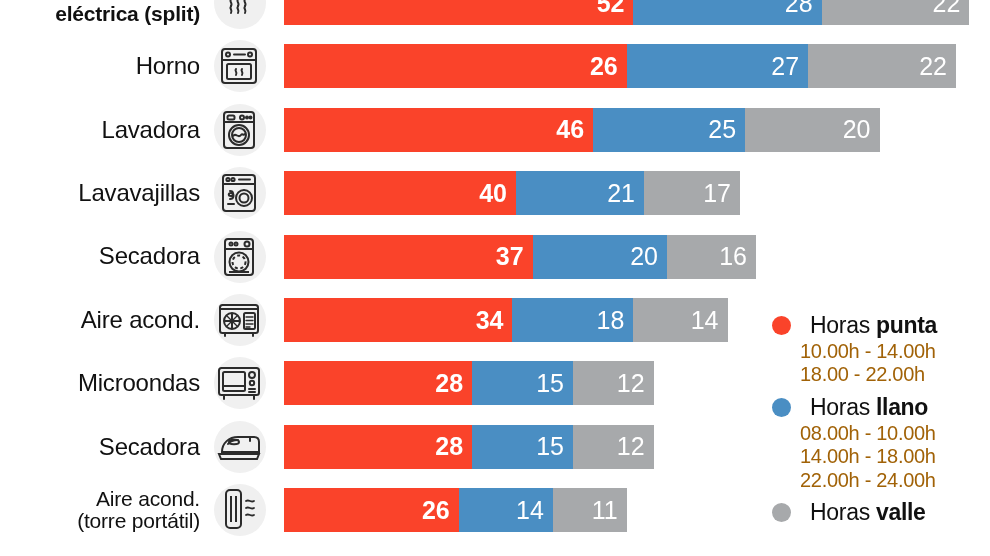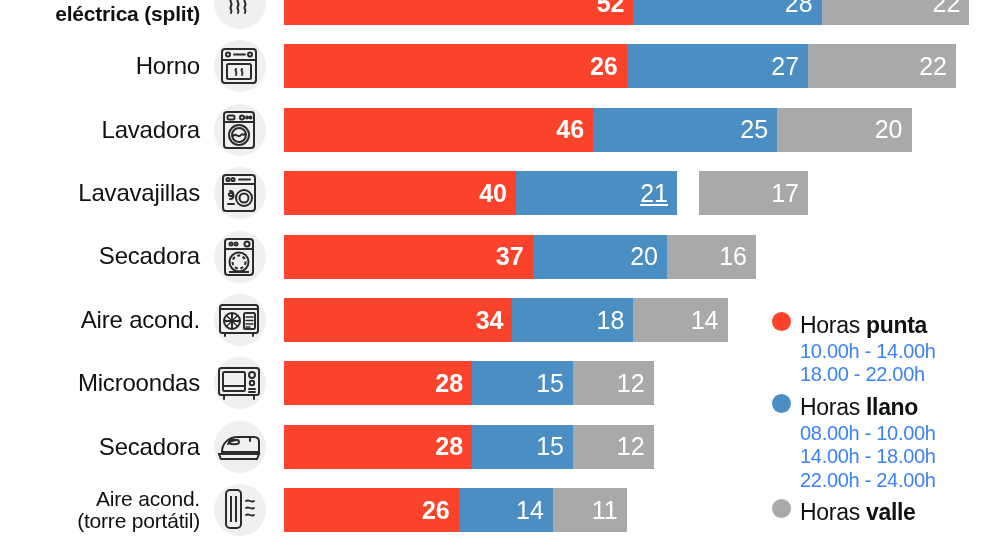--- a/index.html
+++ b/index.html
@@ -36,30 +36,30 @@
     justify-content:flex-end;box-sizing:border-box;padding-right:9px;
     color:#ffffff;font-size:25px;line-height:1;overflow:hidden;
   }
   .seg.punta{background:#FA432A;font-weight:bold;}
   .seg.llano{background:#4A8EC3;font-weight:normal;}
   .seg.valle{background:#A7A9AB;font-weight:normal;}
 
   
   #legend{position:absolute;left:772px;top:312px;width:218px;}
   .lg-item{position:relative;margin-bottom:7px;}
-  .lg-head{display:flex;align-items:flex-start;gap:9px;}
+  .lg-head{display:flex;align-items:center;gap:19px;}
   .dot{width:19px;height:19px;border-radius:50%;flex:0 0 auto;}
   .dot.punta{background:#FA432A;}
   .dot.llano{background:#4A8EC3;}
   .dot.valle{background:#A7A9AB;}
   .lg-title{font-size:23px;color:#111;letter-spacing:-0.3px;white-space:nowrap;}
   .lg-title .w1{font-weight:normal;}
   .lg-title .w2{font-weight:bold;}
   .lg-lines{margin-left:28px;margin-top:1px;}
-  .lg-line{font-size:20px;color:#3b82f6;line-height:1.17;letter-spacing:-0.3px;white-space:nowrap;}
+  .lg-line{font-size:20px;color:#a16207;line-height:1.17;letter-spacing:-0.3px;white-space:nowrap;}
 </style>
 </head>
 <body>
 
 <div id="stage">
   <div id="rows">
       <div class="row" style="top: -25px;">
         <div class="row-label bold two-line">
           <div>
             <div>Calefacción</div>
@@ -121,21 +121,21 @@
       <circle cx="25" cy="9.5" r="2"></circle>
       <circle cx="30" cy="9.5" r="1"></circle>
       <circle cx="33.5" cy="9.5" r="1"></circle>
       <circle cx="22" cy="27" r="10"></circle>
       <circle cx="22" cy="27" r="7"></circle>
       <path d="M16 28c3-4 5 3 8-1 1.5-2 2 1 4-1" stroke-linecap="round"></path>
     </svg>
         </div>
         <div class="bars">
           <div class="seg punta" style="width: 309.12px;">46</div>
-          <div class="seg llano" style="width: 184px;">25</div>
+          <div class="seg llano" style="width: 152px;">25</div>
           <div class="seg valle" style="width: 134.4px;">20</div>
         </div>
       </div>
       <div class="row" style="top: 165.2px;">
         <div class="row-label">
           <div>
             <div>Lavavajillas</div>
           </div>
         </div>
         <div class="row-icon">
@@ -147,22 +147,22 @@
       <circle cx="16" cy="8.5" r="1.6"></circle>
       <line x1="22" y1="8.5" x2="33" y2="8.5" stroke-linecap="round"></line>
       <circle cx="27" cy="27" r="8"></circle>
       <circle cx="27" cy="27" r="4.5"></circle>
       <path d="M13 20c4 0 4 5 1 5-3 0-3-3 0-3 4 0 3 6-1 6" stroke-linecap="round"></path>
       <path d="M11 33h6" stroke-linecap="round"></path>
     </svg>
         </div>
         <div class="bars">
           <div class="seg punta" style="width: 232px;">40</div>
-          <div class="seg llano" style="width: 161px; text-decoration: underline;">21</div>
-          <div class="seg valle" style="width: 109px; margin-left: 22px;">17</div>
+          <div class="seg llano" style="width: 128px;">21</div>
+          <div class="seg valle" style="width: 96px;">17</div>
         </div>
       </div>
       <div class="row" style="top: 228.6px;">
         <div class="row-label">
           <div>
             <div>Secadora</div>
           </div>
         </div>
         <div class="row-icon">
           <span class="disc"></span>

